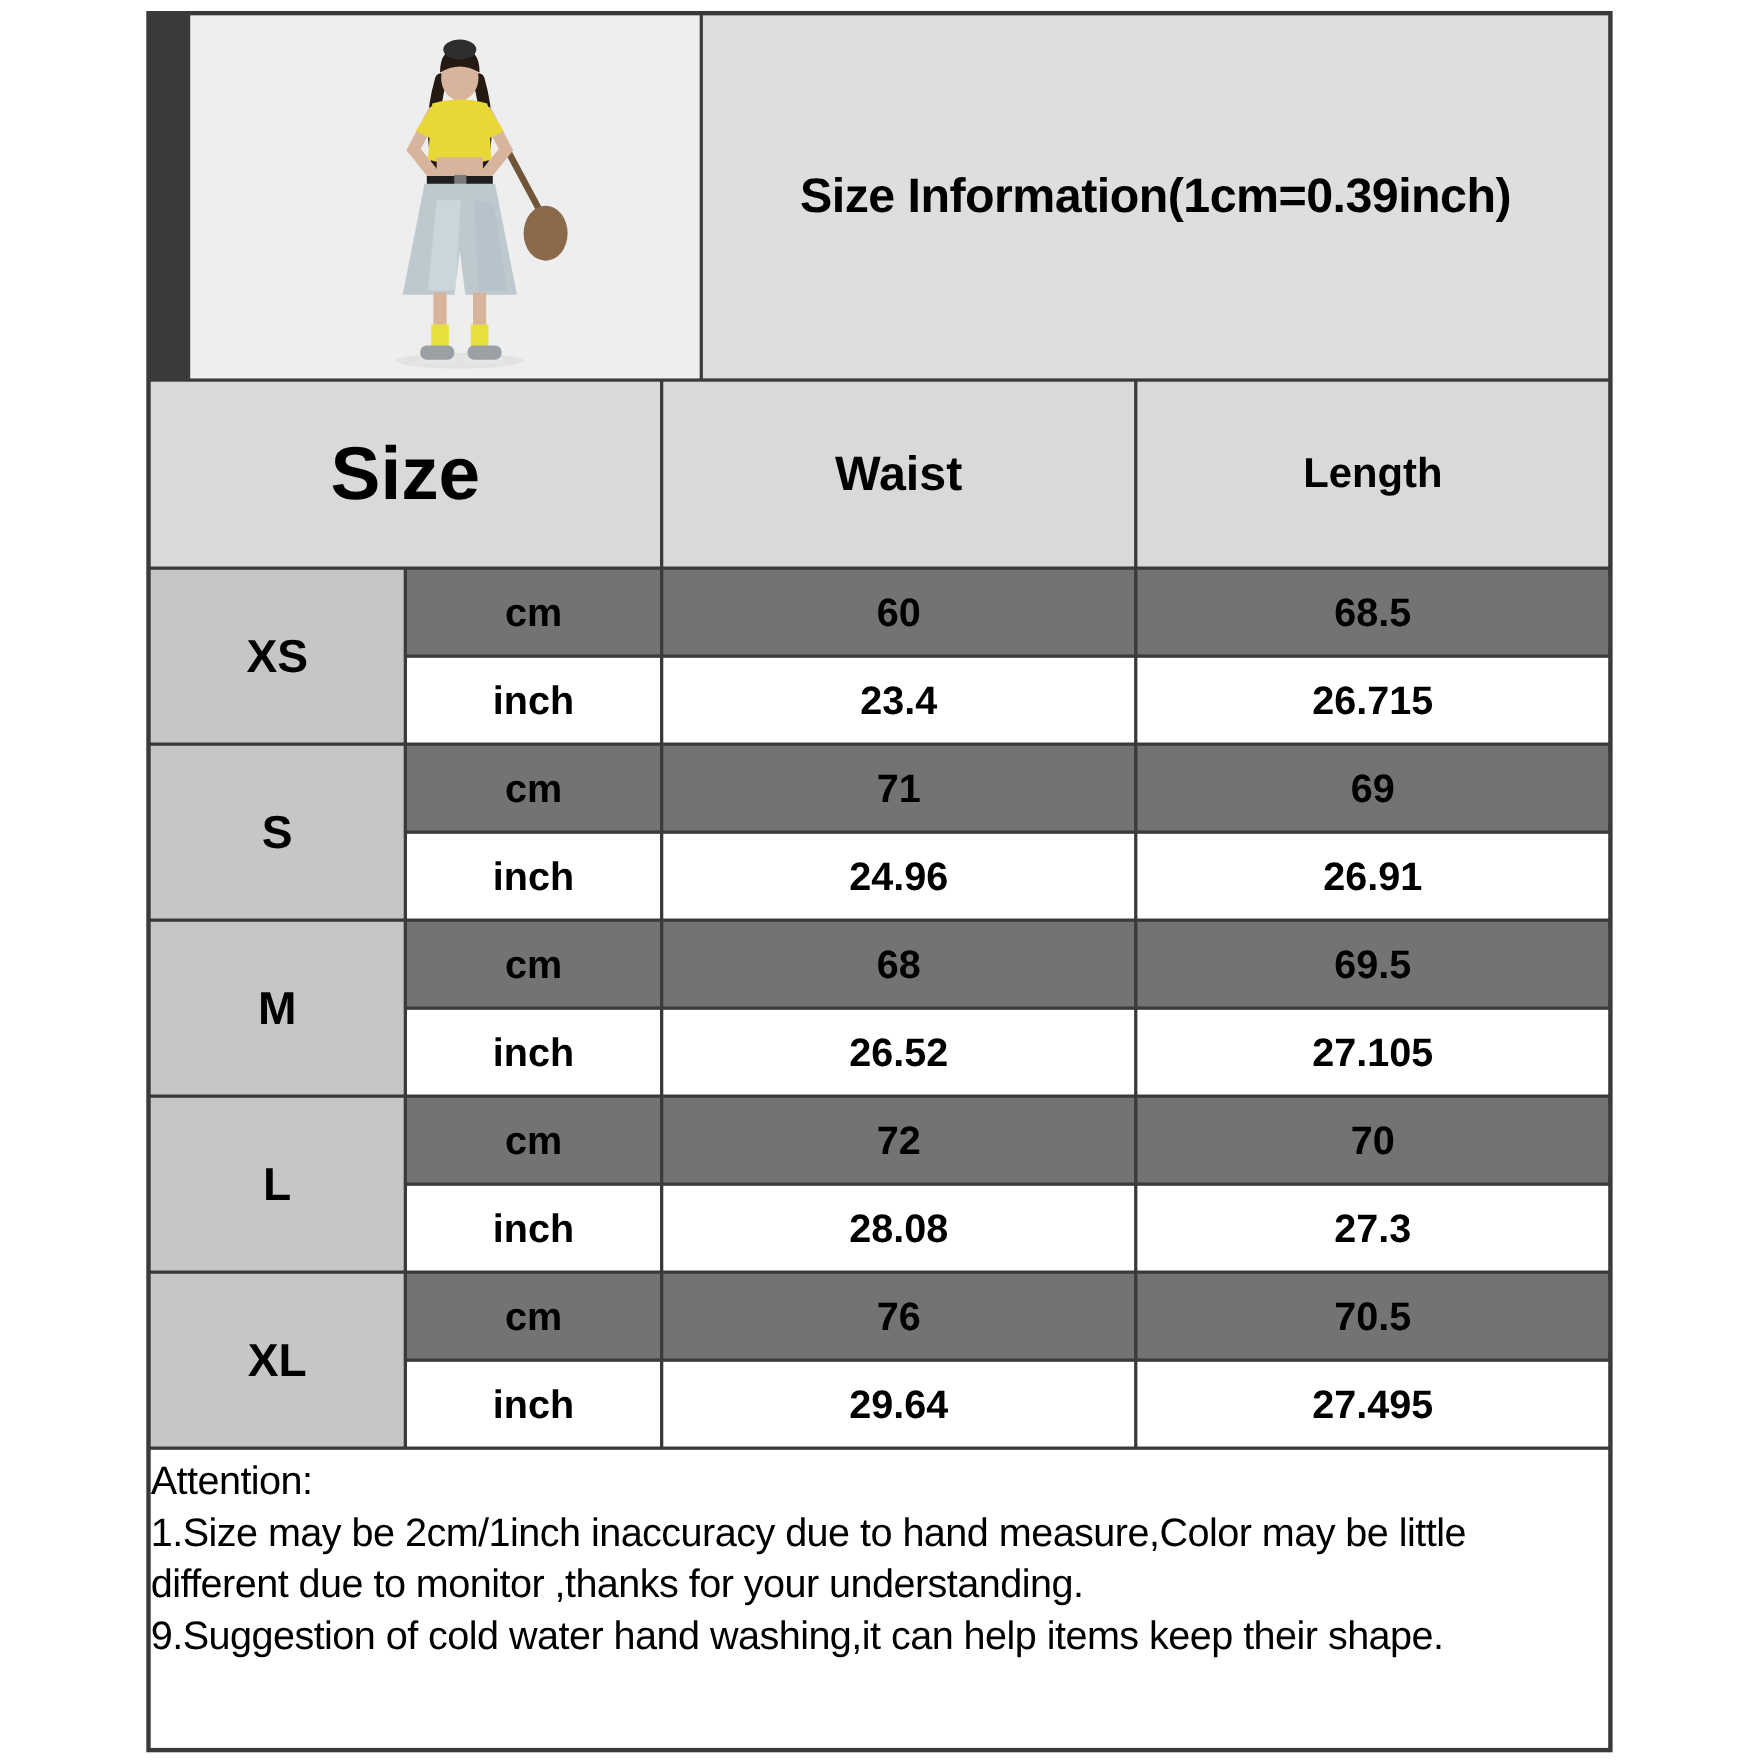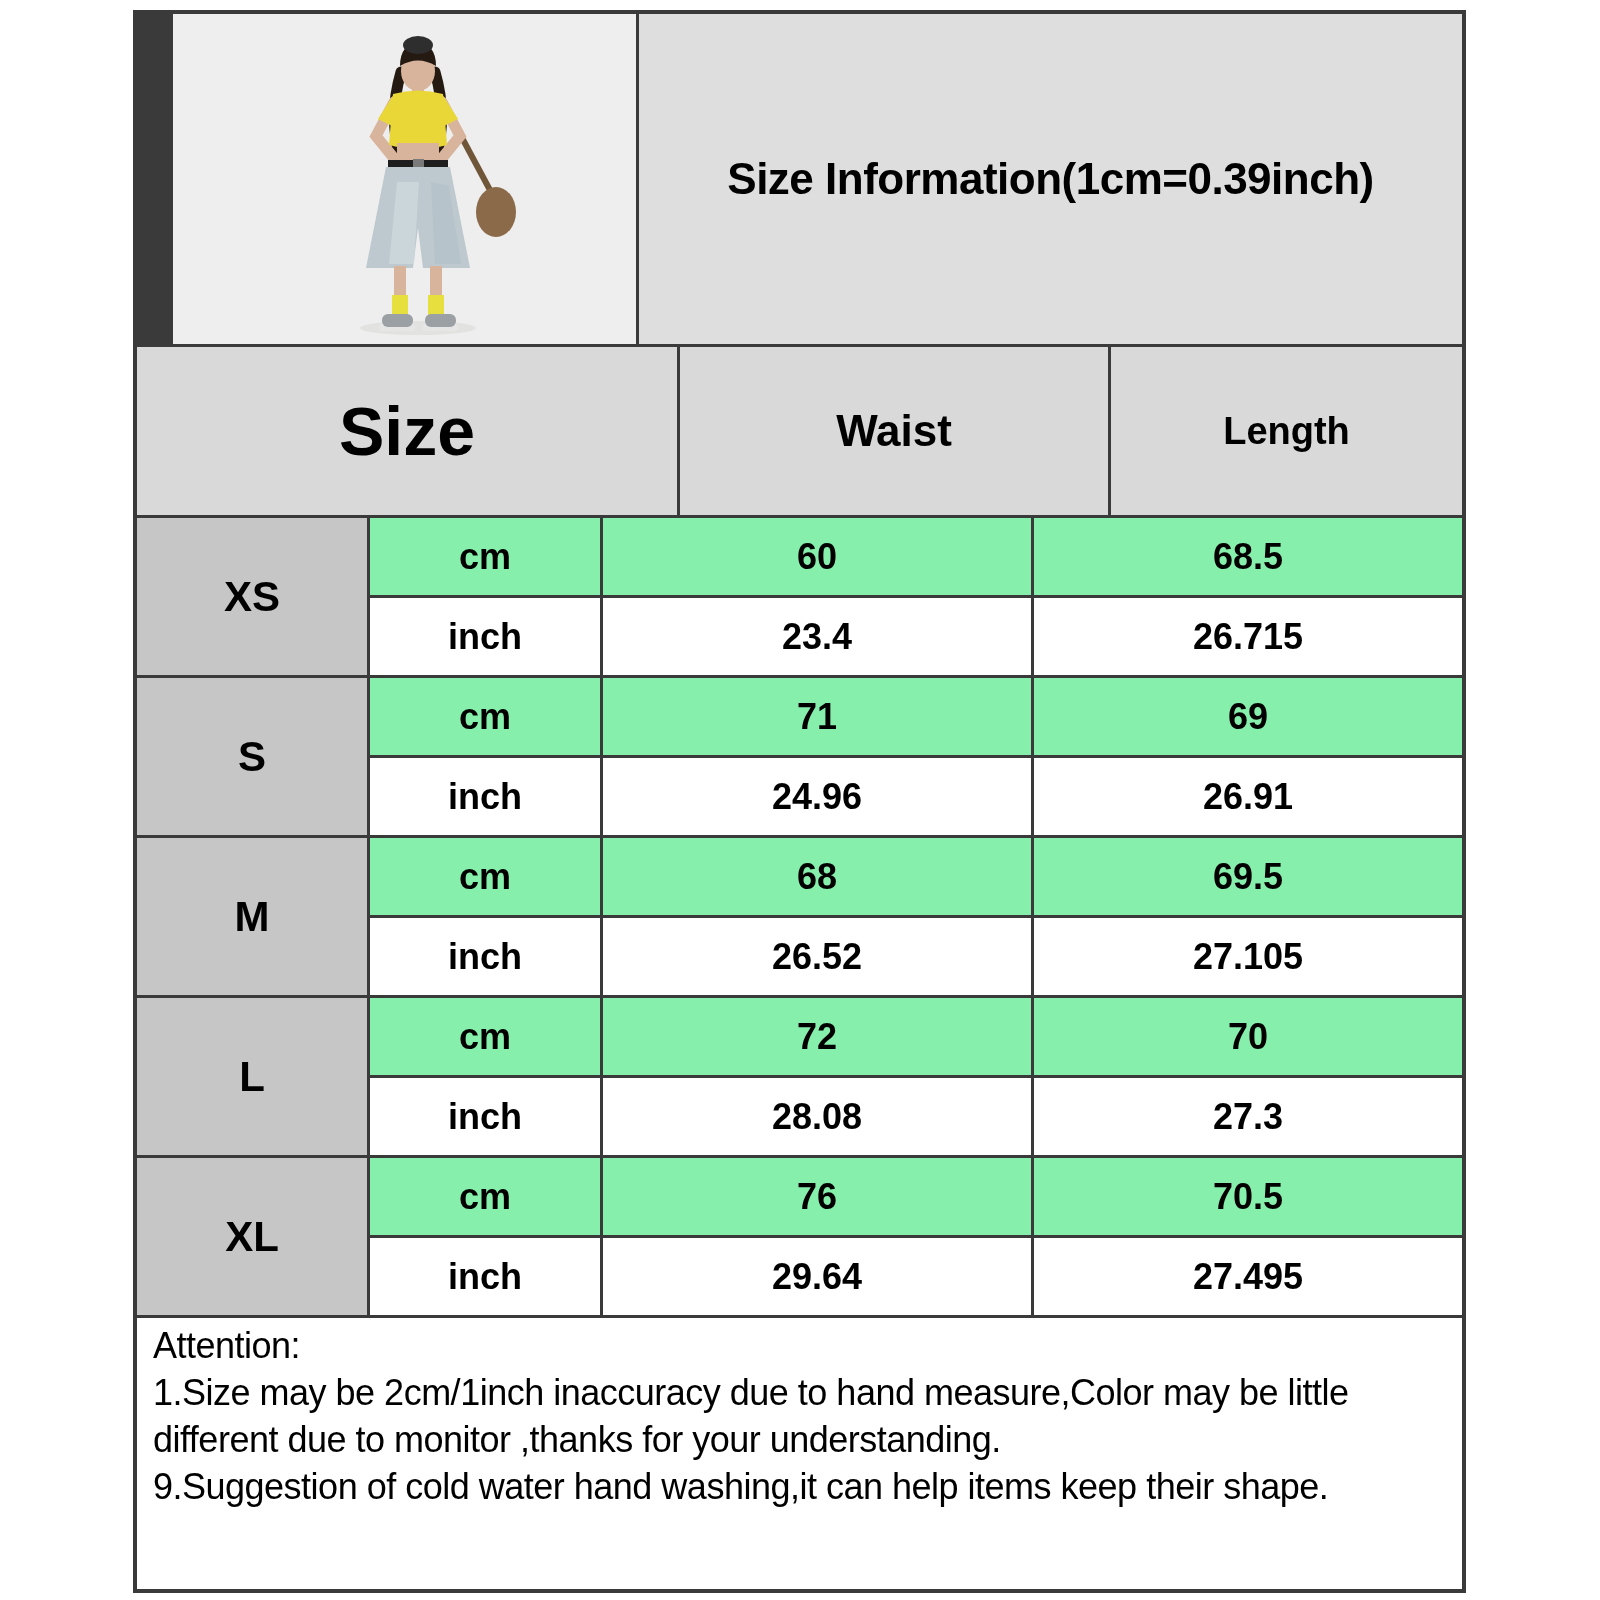--- a/index.html
+++ b/index.html
@@ -31,46 +31,46 @@
   
   .top-row { height: 330px; padding-left: 36px; }
   .photo-cell { width: 463px; background: #eeeeee; overflow: hidden; }
   .title-cell {
     flex: 1; background: #dedede;
     font-size: 44px; font-weight: bold; letter-spacing: -0.5px;
   }
   
   .header-row { height: 168px; }
   .hcell { background: #d9d9d9; font-weight: bold; }
-  .header-size { width: 540px; font-size: 68px; }
+  .header-size { width: 463px; font-size: 68px; }
   .header-waist { width: 428px; font-size: 44px; }
   .header-length { flex: 1; font-size: 38px; }
   
   .data-grid {
     display: grid;
     grid-template-columns: 230px 230px 428px 1fr;
     grid-auto-rows: 77px;
     gap: 3px;
     flex: none;
     text-align: right;
   }
   .size-cell {
     grid-row: span 2;
     background: #c6c6c6;
     font-size: 42px; font-weight: bold;
   }
   .unit-cell { font-size: 36px; font-weight: bold; }
   .val-cell  { font-size: 36px; font-weight: bold; }
-  .bg-cm   { background: #86efac; }
+  .bg-cm   { background: #737373; }
   .bg-inch { background: #ffffff; }
   
   .attention {
     flex: 1;
     background: #ffffff;
-    padding: 4px 8px 0 16px;
+    padding: 4px 8px 0 0;
     font-size: 36px;
     letter-spacing: -0.5px;
     line-height: 47px;
   }
   .attention div { white-space: nowrap; }
 </style>
 </head>
 <body>
 
 <div class="sheet">

